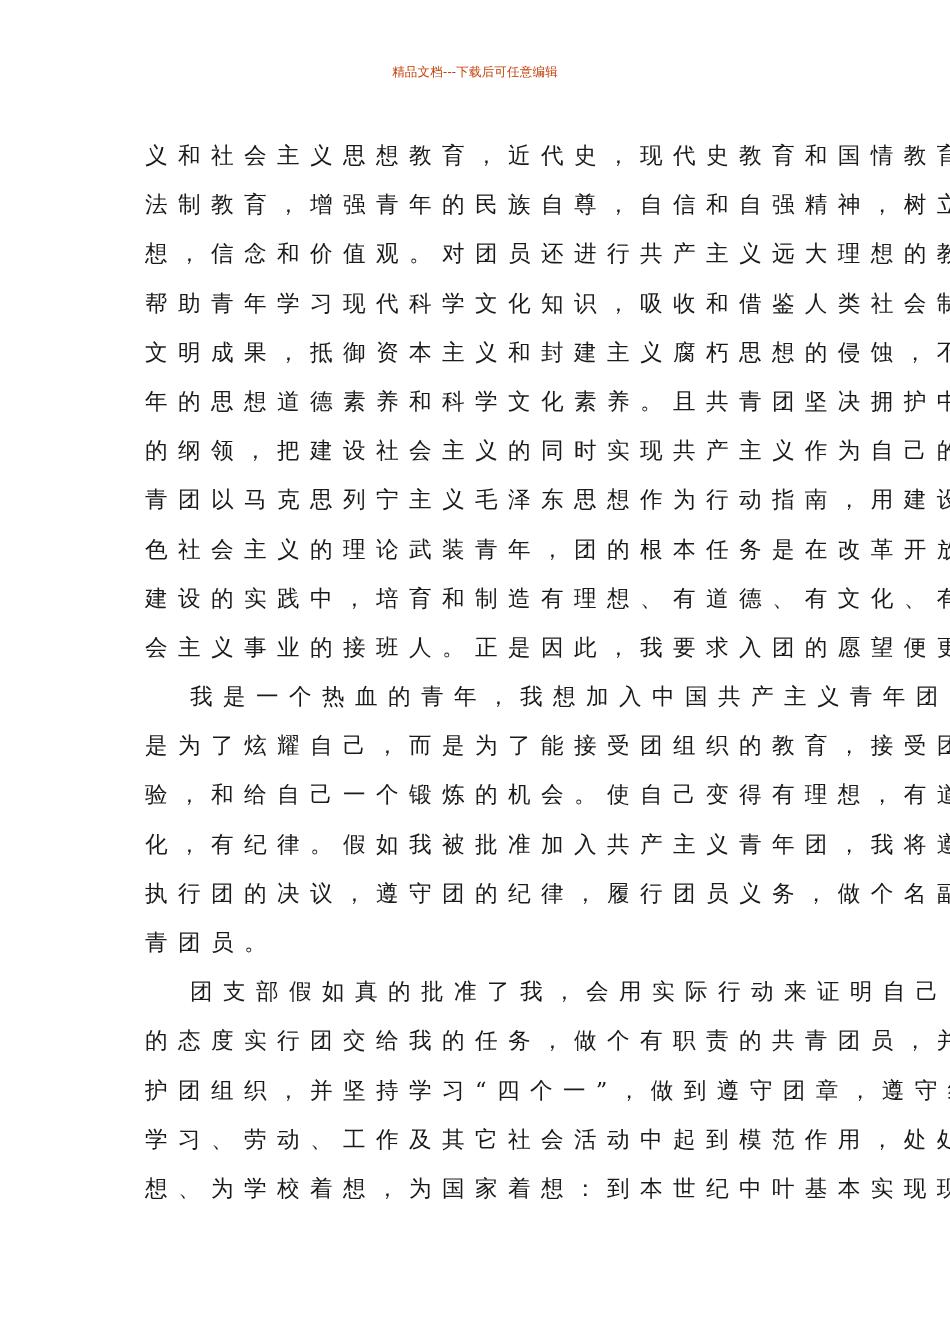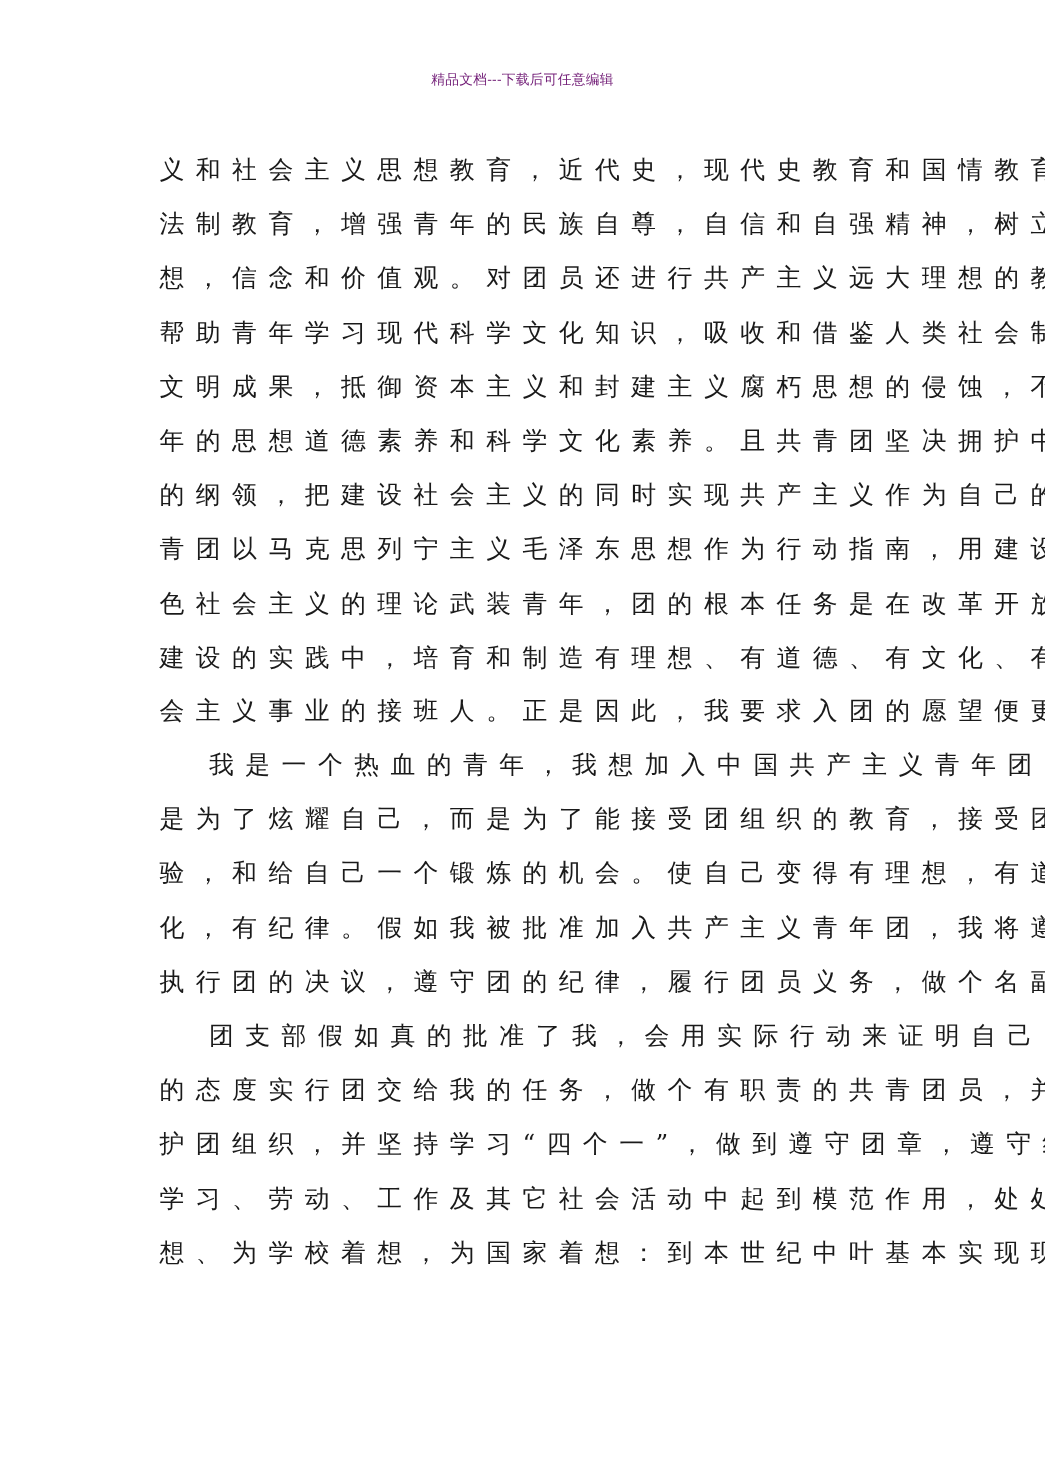--- a/index.html
+++ b/index.html
@@ -15,21 +15,21 @@
       font-family: "DejaVu Serif", "Liberation Serif", serif;
       color: #1a1a1a;
     }
     .page-header {
       position: absolute;
       top: 64px;
       left: 0;
       width: 950px;
       text-align: center;
       font-size: 12.5px;
-      color: #701a75;
+      color: #c2410c;
       letter-spacing: 0.2px;
     }
     .body-text {
       position: absolute;
       top: 131px;
       left: 145px;
       width: 664px;
     }
     .line {
       display: block;
@@ -64,20 +64,21 @@
     <span class="line">建设的实践中，培育和制造有理想、有道德、有文化、有纪律的社</span>
     <span class="line">会主义事业的接班人。正是因此，我要求入团的愿望便更加迫切了。</span>
   </div>
 
   <div>
     <span class="line indent">我是一个热血的青年，我想加入中国共产主义青年团，这并不</span>
     <span class="line">是为了炫耀自己，而是为了能接受团组织的教育，接受团组织的考</span>
     <span class="line">验，和给自己一个锻炼的机会。使自己变得有理想，有道德，有文</span>
     <span class="line">化，有纪律。假如我被批准加入共产主义青年团，我将遵守团章，</span>
     <span class="line">执行团的决议，遵守团的纪律，履行团员义务，做个名副其实的共</span>
+    <span class="line">青团员。</span>
   </div>
 
   <div>
     <span class="line indent">团支部假如真的批准了我，会用实际行动来证明自己，用认真</span>
     <span class="line">的态度实行团交给我的任务，做个有职责的共青团员，并且决心维</span>
     <span class="line">护团组织，并坚持学习“四个一”，做到遵守团章，遵守纪律，在</span>
     <span class="line">学习、劳动、工作及其它社会活动中起到模范作用，处处为班级着</span>
     <span class="line">想、为学校着想，为国家着想：到本世纪中叶基本实现现代化，把</span>
   </div>
 </div>

